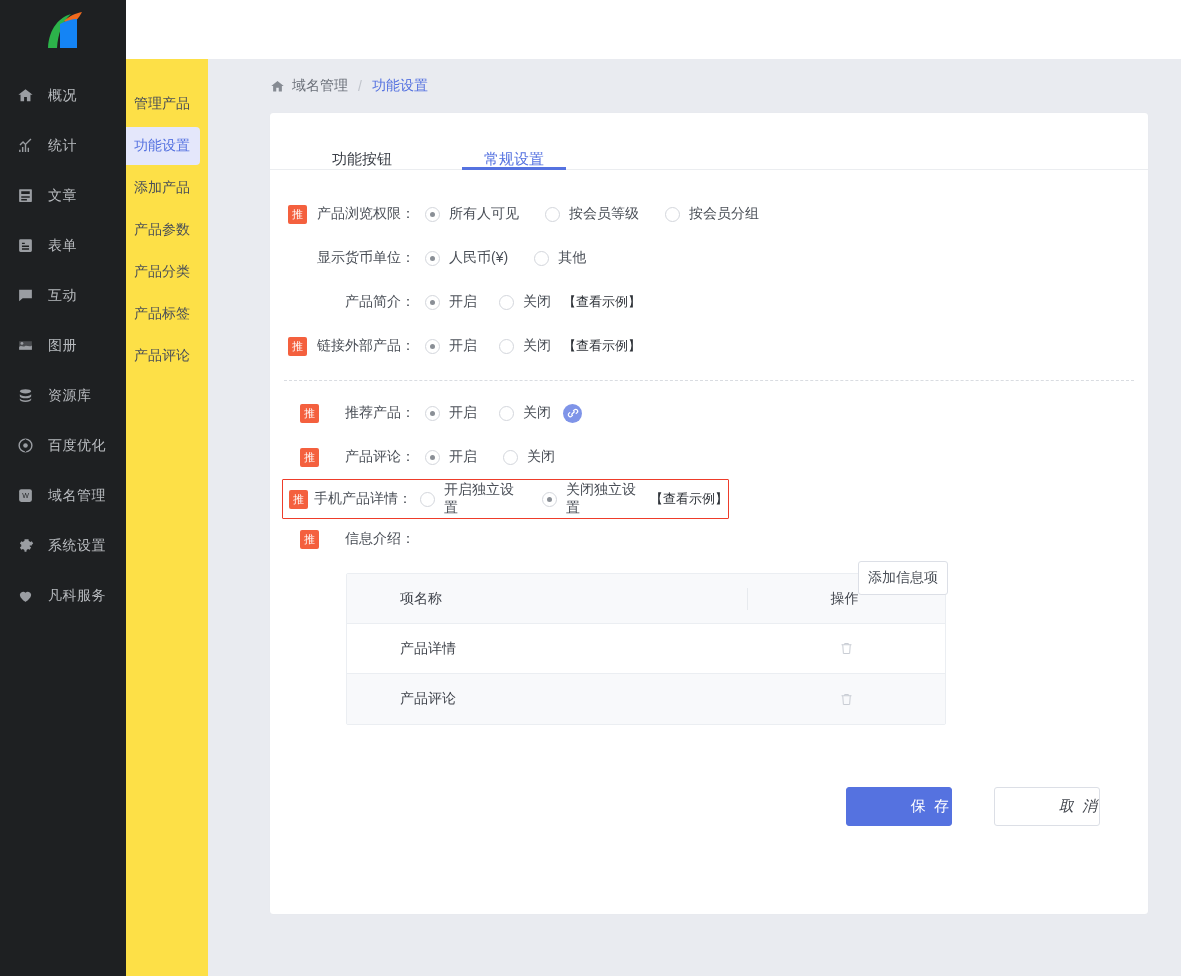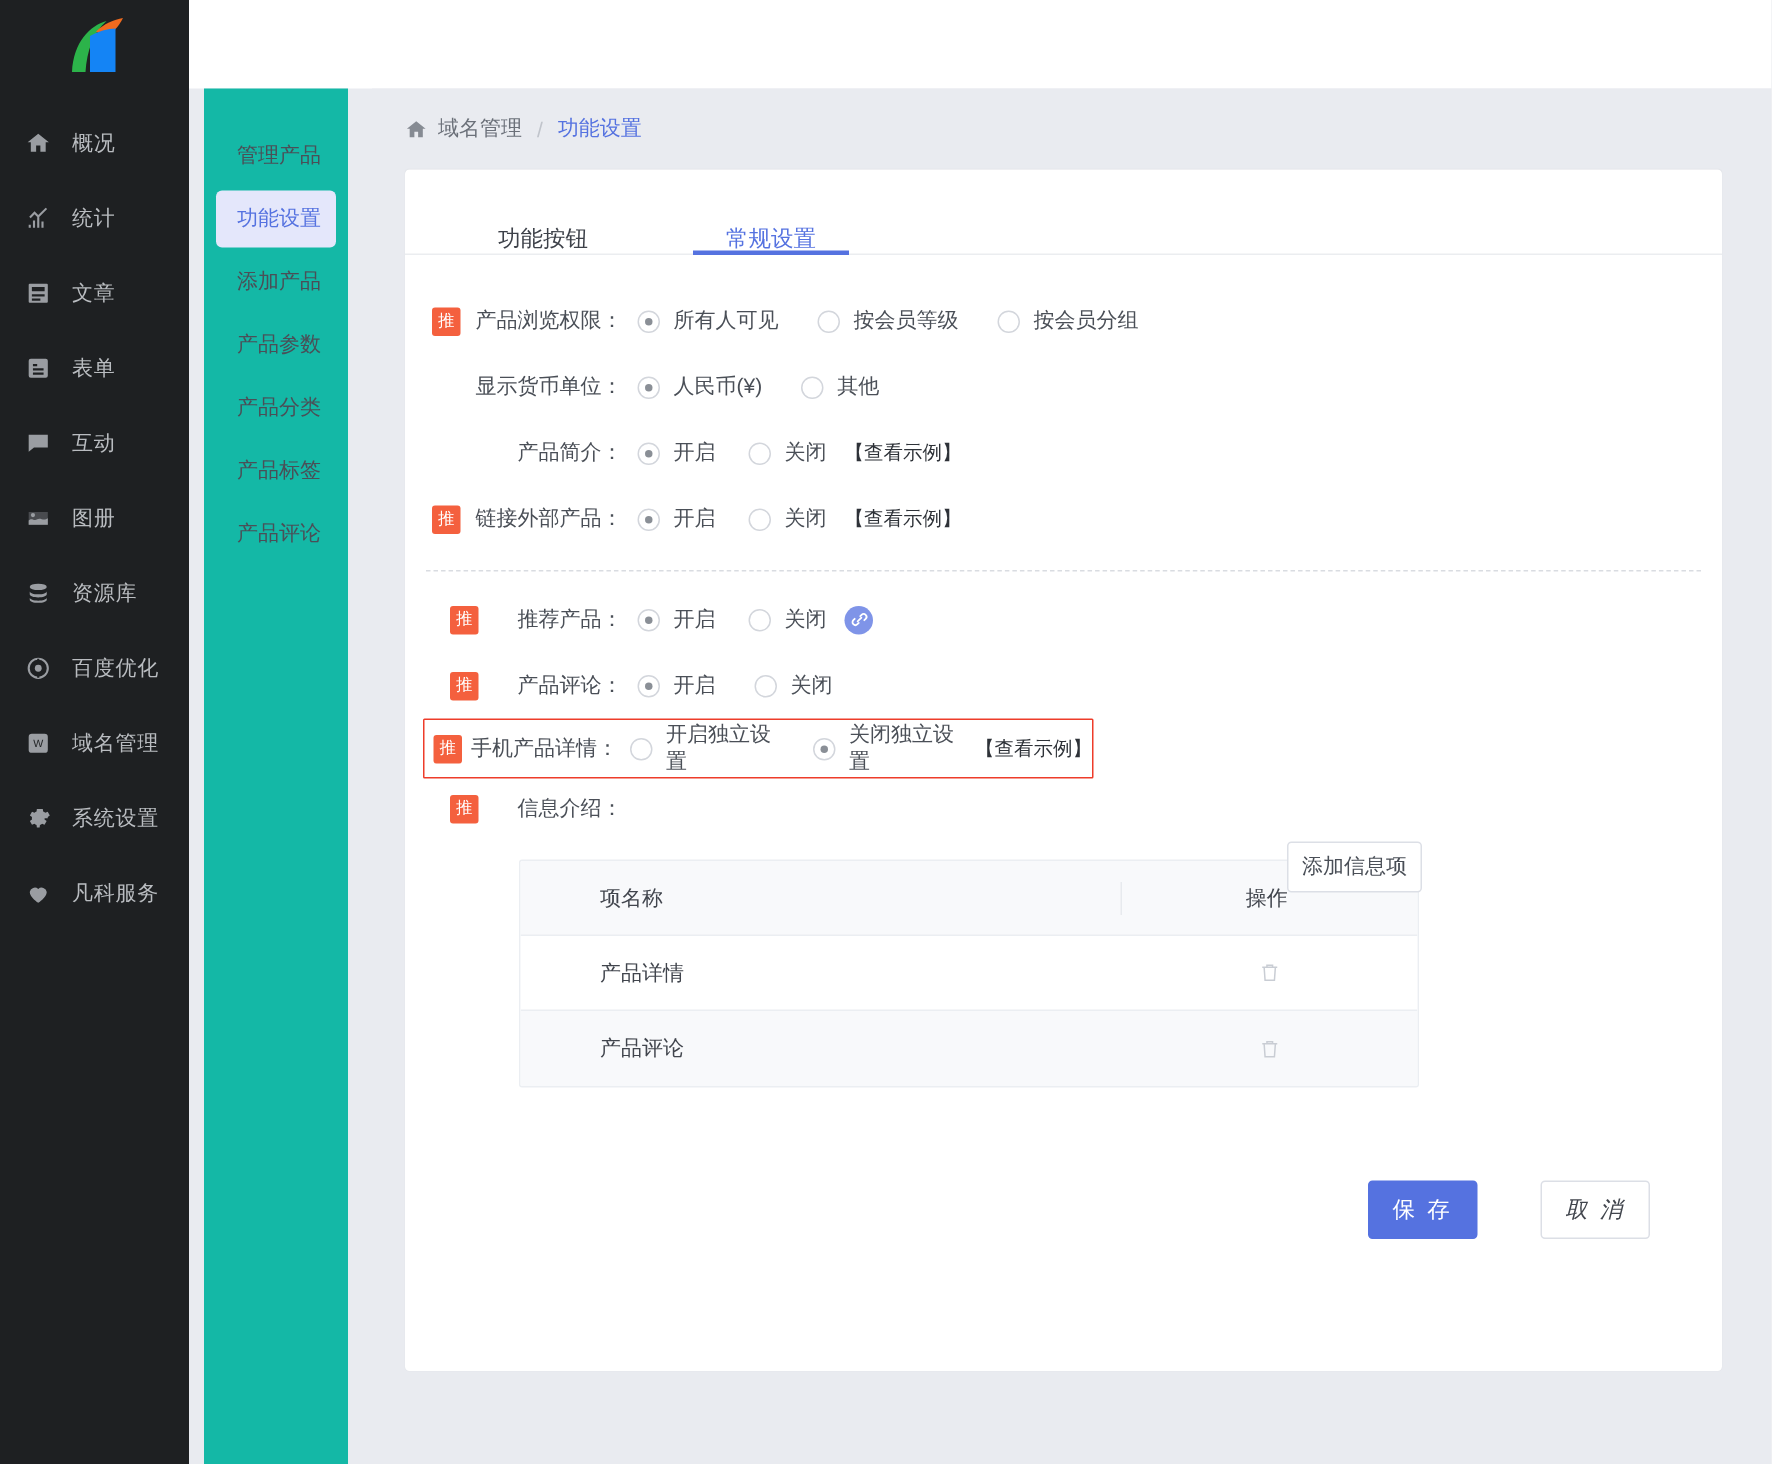--- a/index.html
+++ b/index.html
@@ -50,22 +50,22 @@
     background: #ffffff; color: #5572e0;
   }
   .nav-item.active .ico { color: #5572e0; }
   .nav-item.active::before {
     content: ""; position: absolute; left: -4px; top: 8px;
     width: 8px; height: 34px; border-radius: 4px; background: #5572e0;
   }
 
   
   .subnav {
-    position: absolute; left: 136px; top: 59px; width: 96px; height: 917px;
-    background: #14b8a6;
+    position: absolute; left: 112px; top: 59px; width: 96px; height: 917px;
+    background: #fde047;
   }
   .subnav-inner { padding-top: 22px; }
   .subnav-item {
     height: 38px; margin: 4px 8px;
     display: flex; align-items: center;
     padding-left: 14px;
     font-size: 14px; color: #4a4f57;
     border-radius: 4px;
     cursor: pointer; user-select: none;
   }
@@ -208,24 +208,25 @@
   .tr.head .td-act { justify-content: center; padding-right: 4px; }
   .trash { color: #c9cdd4; cursor: pointer; display: flex; }
 
   
   .actions {
     display: flex; justify-content: flex-end; align-items: center;
     gap: 42px;
     padding: 62px 48px 0 0;
   }
   .btn {
-    width: 73px; height: 39px;
+    width: 106px; height: 39px;
     border-radius: 3px; font-size: 15px;
     cursor: pointer; font-family: inherit;
     letter-spacing: 2px;
+    text-align: right;
   }
   .btn-primary { background: #5572e0; color: #fff; border: 1px solid #5572e0; }
   .btn-ghost { background: #fff; color: #41454d; border: 1px solid #dcdfe6; font-style: italic; }
 </style>
 </head>
 <body>
 
 <div id="app">
 
   <div class="topstrip"></div>

